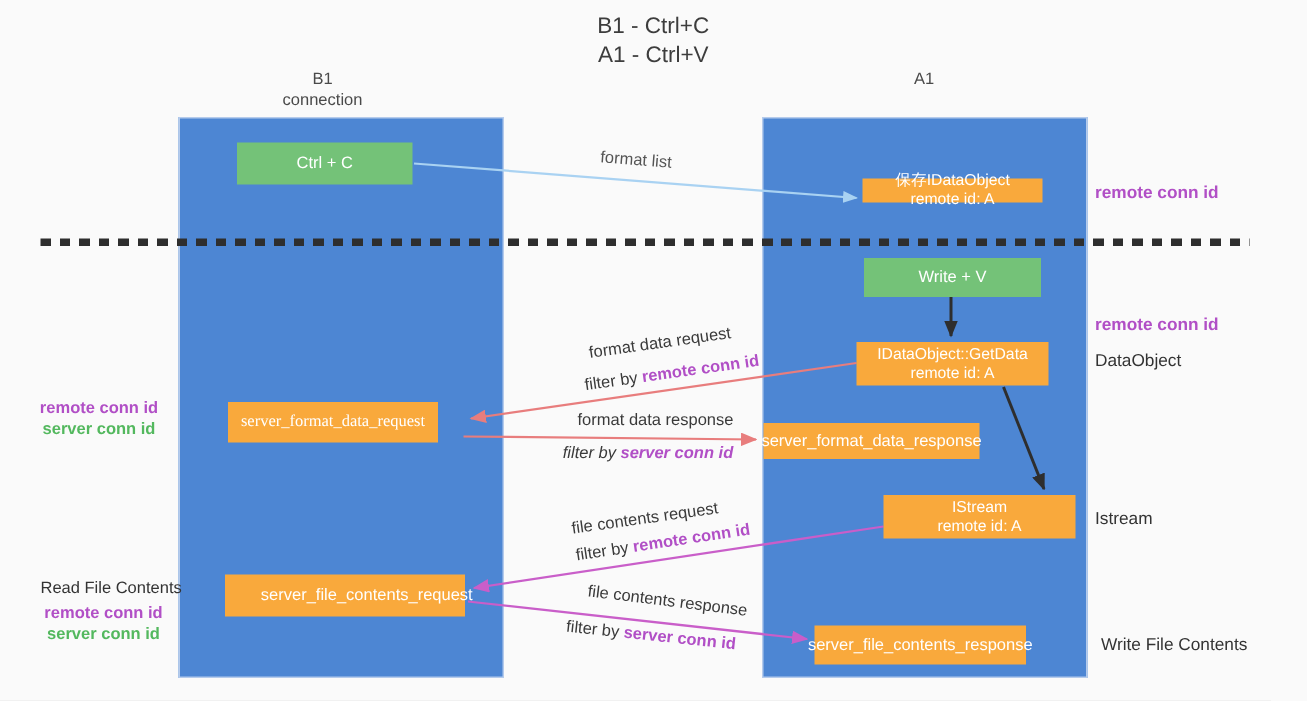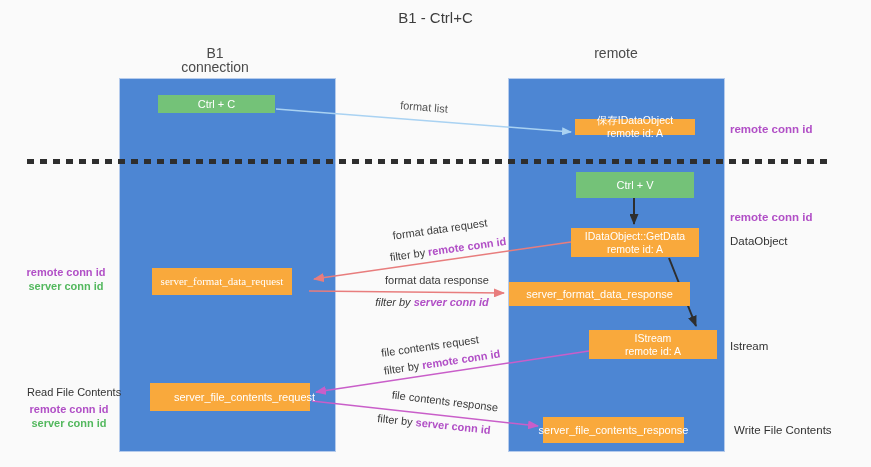--- a/index.html
+++ b/index.html
@@ -15,21 +15,21 @@
     --text-dark:#3d3d3d;
   }
   *{margin:0;padding:0;box-sizing:border-box;}
   html,body{background:#e9e9e9;}
   .canvas{
     position:relative;width:871px;height:467px;background:#fafafa;
     font-family:"Liberation Sans",sans-serif;overflow:hidden;
   }
   .abs{position:absolute;}
   .title{left:0;right:0;top:8px;text-align:center;font-size:15px;line-height:19px;color:var(--text-dark);}
-  .col-header{top:46px;width:130px;text-align:center;font-size:14px;line-height:14px;color:#4a4a4a;}
+  .col-header{top:46px;width:130px;text-align:center;font-size:11px;line-height:14px;color:#4a4a4a;}
   .lifeline{background:var(--lifeline-blue);border:1px solid #b5cbec;top:78px;width:217px;height:374px;z-index:1;}
   .dashline{left:27px;top:159px;width:806px;height:5px;z-index:2;
     background:repeating-linear-gradient(to right,var(--arrow-black) 0 7px,transparent 7px 13px);}
   svg.arrows{left:0;top:0;z-index:2;pointer-events:none;}
   .node{z-index:3;display:flex;flex-direction:column;align-items:center;justify-content:center;
     color:#fff;font-size:11px;text-align:center;line-height:13px;}
   .green{background:var(--box-green);}
   .orange{background:var(--box-orange);}
   .node .sub{font-size:10.5px;}
   .alabel{z-index:4;white-space:nowrap;font-size:11px;color:#3a3a3a;transform-origin:center;}
@@ -41,28 +41,29 @@
   .conn-group{z-index:4;text-align:center;font-size:11px;line-height:14px;white-space:nowrap;}
   .filter-prefix{margin-right:3px;}
 </style>
 </head>
 <body>
 
 <div class="canvas">
 
   <div class="abs title">
     <div>B1 - Ctrl+C</div>
+    <div>A1 - Ctrl+V</div>
   </div>
 
   <div class="abs col-header" style="left:150px;">
     <div>B1</div>
     <div>connection</div>
   </div>
   <div class="abs col-header" style="left:551px;">
-    <div>remote</div>
+    <div>A1</div>
   </div>
 
   <div class="abs lifeline" style="left:119px;"></div>
   <div class="abs lifeline" style="left:508px;"></div>
 
   <div class="abs dashline"></div>
 
   <svg class="abs arrows" width="871" height="467" viewBox="0 0 871 467">
     <defs>
       <marker id="m-blue" markerUnits="userSpaceOnUse" markerWidth="10" markerHeight="8" refX="9" refY="4" orient="auto">
@@ -80,43 +81,43 @@
     </defs>
     <line x1="276" y1="109" x2="571" y2="132" style="stroke:var(--arrow-blue)" stroke-width="1.5" marker-end="url(#m-blue)"></line>
     <line x1="634" y1="198" x2="634" y2="224" style="stroke:var(--arrow-black)" stroke-width="2" marker-end="url(#m-black)"></line>
     <line x1="571" y1="242" x2="314" y2="279" style="stroke:var(--arrow-salmon)" stroke-width="1.5" marker-end="url(#m-salmon)"></line>
     <line x1="309" y1="291" x2="504" y2="293" style="stroke:var(--arrow-salmon)" stroke-width="1.5" marker-end="url(#m-salmon)"></line>
     <line x1="669" y1="258" x2="696" y2="326" style="stroke:var(--arrow-black)" stroke-width="2" marker-end="url(#m-black)"></line>
     <line x1="589" y1="351" x2="316" y2="392" style="stroke:var(--arrow-magenta)" stroke-width="1.5" marker-end="url(#m-magenta)"></line>
     <line x1="312" y1="401" x2="538" y2="426" style="stroke:var(--arrow-magenta)" stroke-width="1.5" marker-end="url(#m-magenta)"></line>
   </svg>
 
-  <div class="abs node green" style="left:158px;top:95px;width:117px;height:18px;">
+  <div class="abs node green" style="left:158px;top:95px;width:117px;height:28px;">
     <span>Ctrl + C</span>
   </div>
 
   <div class="abs node orange" style="left:575px;top:119px;width:120px;height:16px;">
     <span class="sub">保存IDataObject</span>
     <span class="sub">remote id: A</span>
   </div>
 
   <div class="abs node green" style="left:576px;top:172px;width:118px;height:26px;">
-    <span>Ctrl + V</span>
+    <span>Write + V</span>
   </div>
 
   <div class="abs node orange" style="left:571px;top:228px;width:128px;height:29px;">
     <span class="sub">IDataObject::GetData</span>
     <span class="sub">remote id: A</span>
   </div>
 
   <div class="abs node orange" style="left:152px;top:268px;width:140px;height:27px;font-family:Liberation Serif, serif;">
     <span>server_format_data_request</span>
   </div>
 
-  <div class="abs node orange" style="left:509px;top:282px;width:181px;height:24px;justify-content:center;">
+  <div class="abs node orange" style="left:509px;top:282px;width:144px;height:24px;justify-content:center;">
     <span>server_format_data_response</span>
   </div>
 
   <div class="abs node orange" style="left:589px;top:330px;width:128px;height:29px;">
     <span class="sub">IStream</span>
     <span class="sub">remote id: A</span>
   </div>
 
   <div class="abs node orange" style="left:150px;top:383px;width:160px;height:28px;padding-left:29px;">
     <span>server_file_contents_request</span>

